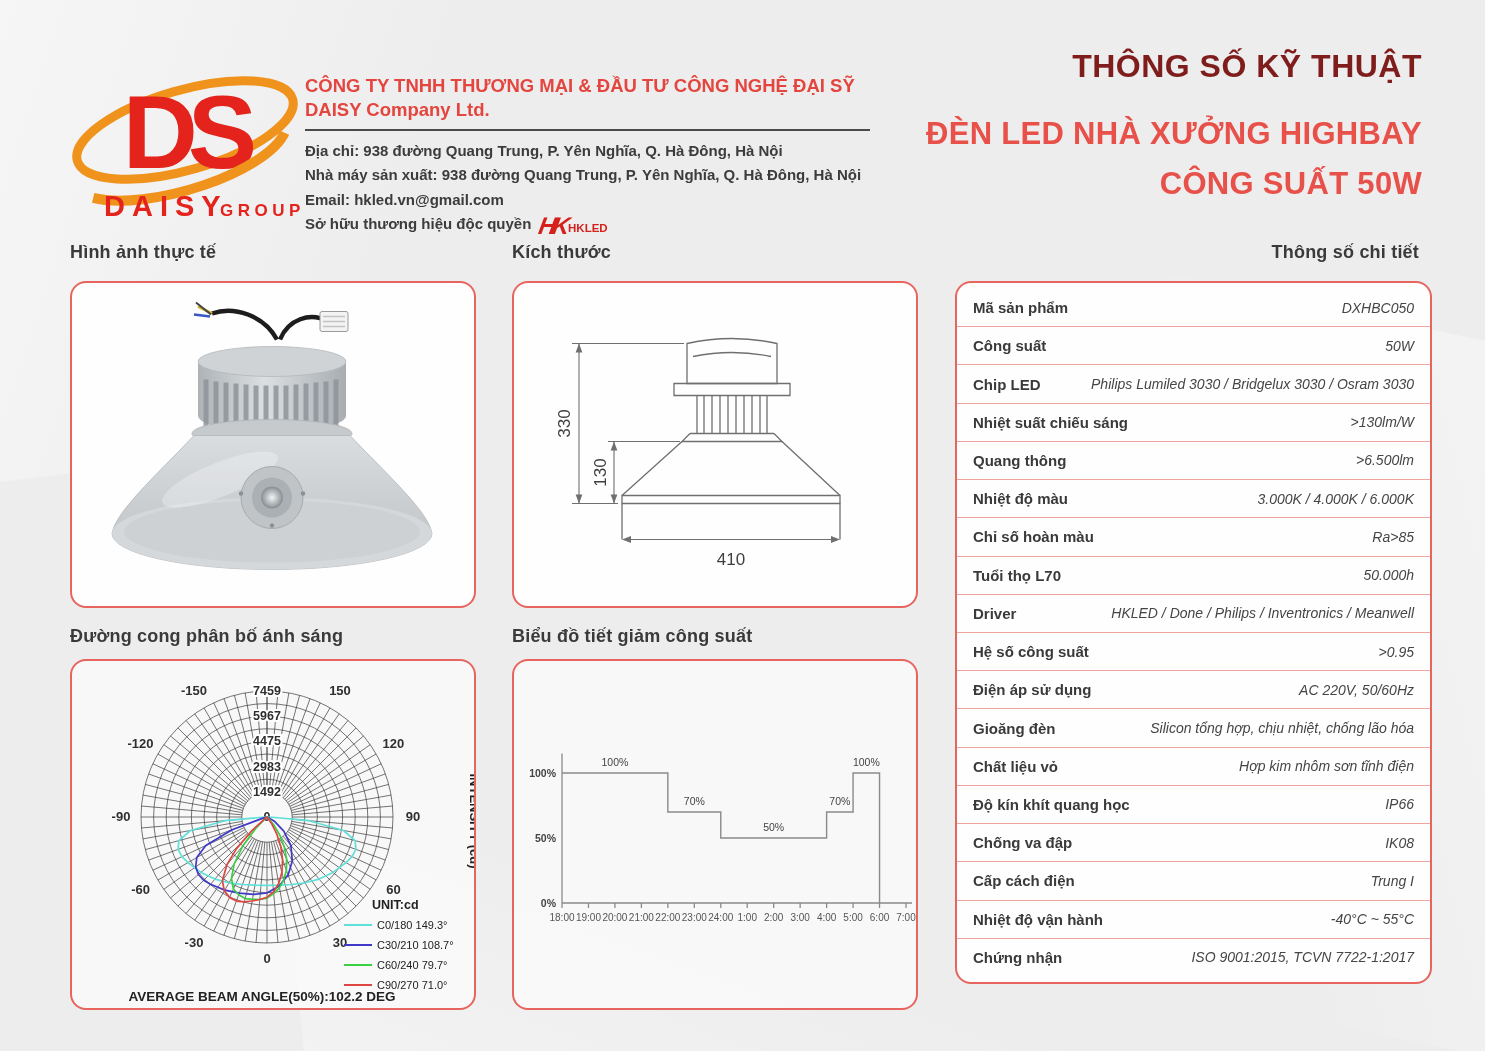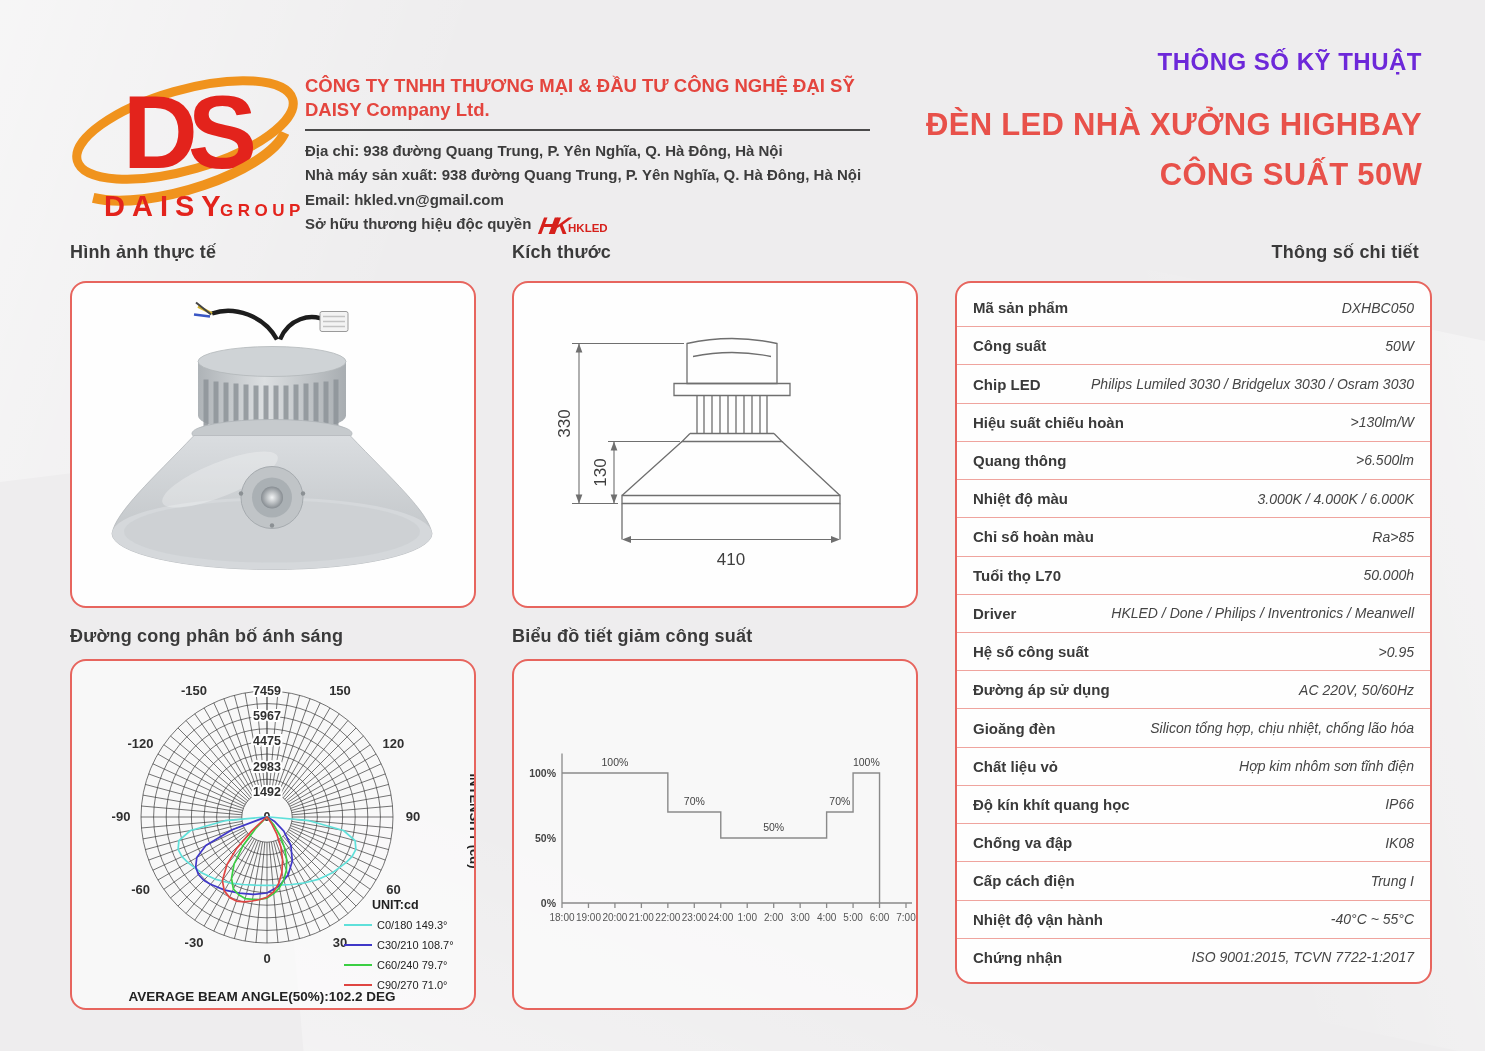--- a/index.html
+++ b/index.html
@@ -14,21 +14,21 @@
   .logo{position:absolute;left:68px;top:64px;width:234px;height:162px;}
   .company{position:absolute;left:305px;top:74px;width:600px;}
   .co-name{font-size:18.5px;font-weight:bold;color:#e4453e;line-height:1.3;}
   .co-divider{border:0;border-top:2px solid #4a4a4a;margin:7px 0 8px;width:565px;}
   .co-line{font-size:15px;font-weight:bold;color:#3c3c3c;line-height:1.62;}
   .co-trademark{display:flex;align-items:flex-end;}
   .hk-mark{color:#d6201b;font-weight:bold;font-style:italic;font-size:24px;letter-spacing:-4px;line-height:.9;margin-left:8px;transform:skewX(-10deg);display:inline-block;}
   .hk-brand{color:#d6201b;font-weight:bold;font-size:11.5px;margin-left:2px;line-height:1.2;}
 
   .title-block{position:absolute;right:63px;top:48px;text-align:right;}
-  .doc-type{font-size:24px;font-weight:bold;color:#6d28d9;letter-spacing:.5px;margin-bottom:24px;}
+  .doc-type{font-size:32px;font-weight:bold;color:#7f1d1d;letter-spacing:.5px;margin-bottom:24px;}
   .prod-title{font-size:31px;font-weight:bold;color:#e8514a;line-height:1.6;letter-spacing:.3px;}
 
   
   .sec-h{position:absolute;font-size:18px;font-weight:bold;color:#3a3a3a;letter-spacing:.2px;}
   .h-photo{left:70px;top:242px;}
   .h-dim{left:512px;top:242px;}
   .h-spec{right:66px;top:242px;}
   .h-polar{left:70px;top:626px;}
   .h-power{left:512px;top:626px;}
 
@@ -182,21 +182,21 @@
         </div>
         <div class="spec-row">
           <span class="spec-label">Công suất</span>
           <span class="spec-value">50W</span>
         </div>
         <div class="spec-row">
           <span class="spec-label">Chip LED</span>
           <span class="spec-value">Philips Lumiled 3030 / Bridgelux 3030 / Osram 3030</span>
         </div>
         <div class="spec-row">
-          <span class="spec-label">Hiệu suất chiếu hoàn</span>
+          <span class="spec-label">Nhiệt suất chiếu sáng</span>
           <span class="spec-value">&gt;130lm/W</span>
         </div>
         <div class="spec-row">
           <span class="spec-label">Quang thông</span>
           <span class="spec-value">&gt;6.500lm</span>
         </div>
         <div class="spec-row">
           <span class="spec-label">Nhiệt độ màu</span>
           <span class="spec-value">3.000K / 4.000K / 6.000K</span>
         </div>
@@ -210,21 +210,21 @@
         </div>
         <div class="spec-row">
           <span class="spec-label">Driver</span>
           <span class="spec-value">HKLED / Done / Philips / Inventronics / Meanwell</span>
         </div>
         <div class="spec-row">
           <span class="spec-label">Hệ số công suất</span>
           <span class="spec-value">&gt;0.95</span>
         </div>
         <div class="spec-row">
-          <span class="spec-label">Đường áp sử dụng</span>
+          <span class="spec-label">Điện áp sử dụng</span>
           <span class="spec-value">AC 220V, 50/60Hz</span>
         </div>
         <div class="spec-row">
           <span class="spec-label">Gioăng đèn</span>
           <span class="spec-value">Silicon tổng hợp, chịu nhiệt, chống lão hóa</span>
         </div>
         <div class="spec-row">
           <span class="spec-label">Chất liệu vỏ</span>
           <span class="spec-value">Hợp kim nhôm sơn tĩnh điện</span>
         </div>

